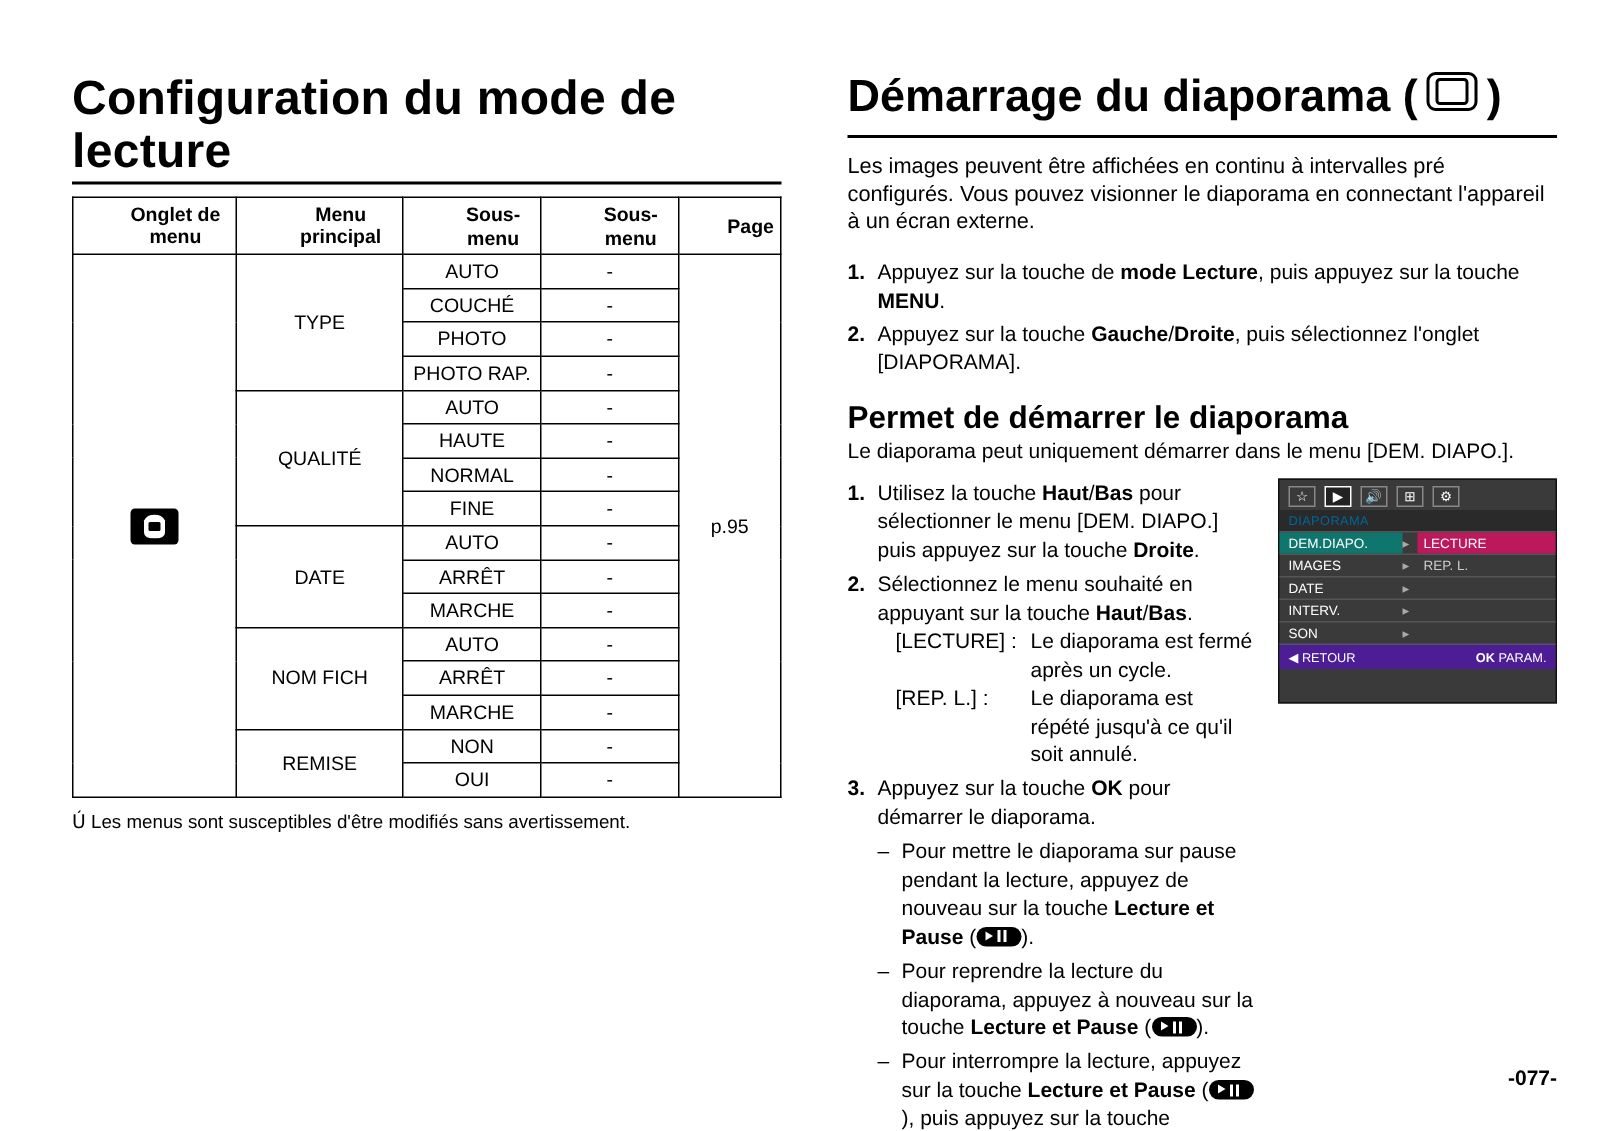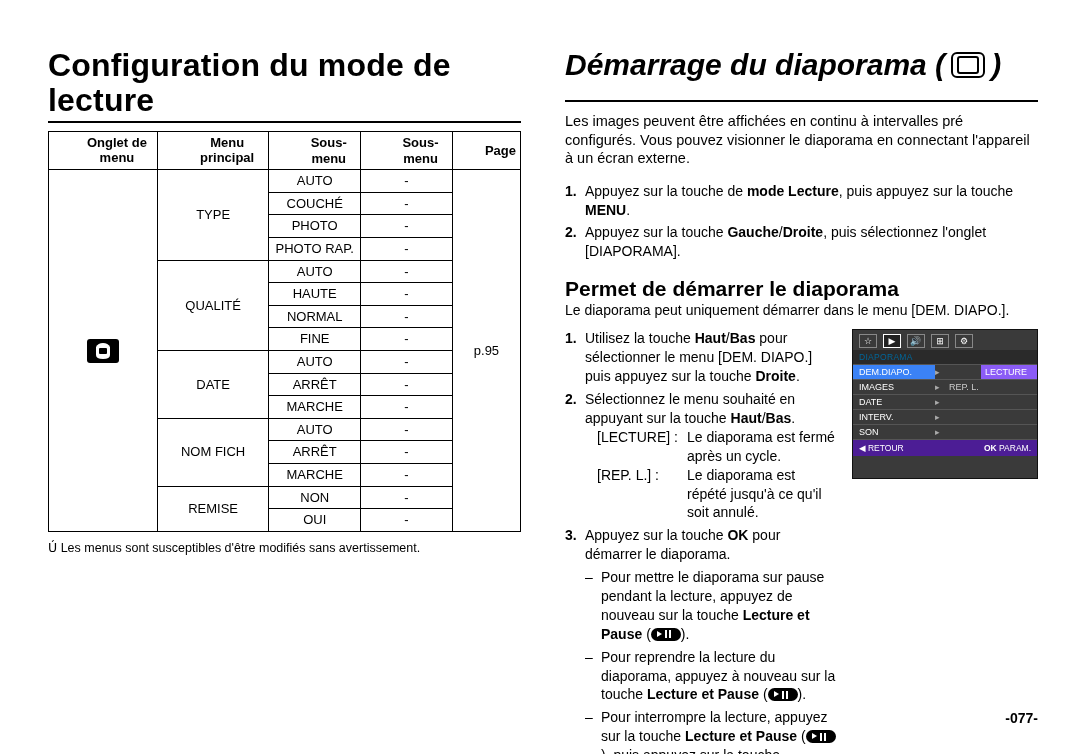--- a/index.html
+++ b/index.html
@@ -13,21 +13,21 @@
   table.menu th, table.menu td { border: 1px solid #000; text-align: center; vertical-align: middle; padding: 3px 4px; line-height: 1.2; }
   table.menu th { font-weight: bold; padding-left: 32px; }
   table.menu th.two-line { line-height: 1.15; }
   .onglet-icon-box { width: 32px; height: 24px; background: #000; border-radius: 3px; display: inline-flex; align-items: center; justify-content: center; }
   .onglet-icon-box svg { display: block; }
 
   .footnote { font-size: 12.5px; margin-top: 8px; }
   .footnote .star { font-family: "DejaVu Sans", Arial; }
 
   
-  .col-right h1 { font-size: 30px; font-weight: bold; border-bottom: 2px solid #000; padding-bottom: 18px; margin-bottom: 10px; display:flex; align-items:center; gap:6px;font-style:italic; }
+  .col-right h1 { font-size: 30px; font-weight: bold; border-bottom: 2px solid #000; padding-bottom: 8px; margin-bottom: 10px; display:flex; align-items:flex-start; gap:6px; }
   .title-icon { width: 34px; height: 26px; border: 2px solid #000; border-radius: 6px; display:inline-flex; align-items:center; justify-content:center; }
   .title-icon .inner { width: 18px; height: 14px; border: 2px solid #000; background: #000; border-radius: 3px; position: relative; }
   .title-icon .inner::before { content:""; position:absolute; left:-4px; top:-4px; width:18px; height:14px; border:2px solid #000; border-radius:3px; background:#fff; }
 
   .intro { font-size: 14.5px; line-height: 1.28; margin-bottom: 14px; }
 
   ol.steps1 { padding-left: 0; list-style: none; font-size: 14px; line-height: 1.35; margin-bottom: 16px; }
   ol.steps1 > li { display:flex; gap:4px; margin-bottom:4px; }
   ol.steps1 .num { font-weight: bold; min-width: 16px; }
 
@@ -47,22 +47,22 @@
   
   .lcd { width: 186px; height: 150px; background: #3a3a3a; color:#fff; font-size: 9px; font-family: Arial; border: 1px solid #111; }
   .lcd-top { display:flex; align-items:center; gap:6px; padding:4px 6px 2px 6px; }
   .lcd-top .tab { width:18px; height:14px; border:1px solid #888; display:flex; align-items:center; justify-content:center; }
   .lcd-top .tab.active { background:#222; border-color:#fff; }
   .lcd-title { background:#2a2a2a; padding:2px 6px; color:#069; font-size:8.5px; letter-spacing:0.3px; }
   .lcd-row { display:flex; align-items:center; border-top:1px solid #555; }
   .lcd-row .lbl { width: 82px; padding:2px 4px 2px 6px; }
   .lcd-row .arrow { width:10px; color:#aaa; }
   .lcd-row .val { flex:1; padding:2px 4px; color:#ccc; }
-  .lcd-row.sel .lbl { background:#3b82f6; color:#fff; }
-  .lcd-row.sel .val { background:#8b5cf6; color:#fff;margin-left:36px; }
+  .lcd-row.sel .lbl { background:#0f766e; color:#fff; }
+  .lcd-row.sel .val { background:#be185d; color:#fff; }
   .lcd-bottom { display:flex; justify-content:space-between; padding:3px 6px; border-top:1px solid #555; background:#4c1d95; font-size:8.5px; }
 
   .pagenum { position:absolute; bottom: 28px; right: 42px; font-size: 14px; font-weight: bold; }
 
   .pill { display:inline-block; width:30px; height:13px; background:#000; border-radius:7px; vertical-align:-2px; position:relative; }
   .pill::before { content:""; position:absolute; left:6px; top:3px; width:0; height:0; border-left:5px solid #fff; border-top:3.5px solid transparent; border-bottom:3.5px solid transparent; }
   .pill::after { content:""; position:absolute; left:14px; top:2.5px; width:2px; height:8px; background:#fff; box-shadow: 4px 0 0 #fff; }
 
   b { font-weight: bold; }
 </style>

